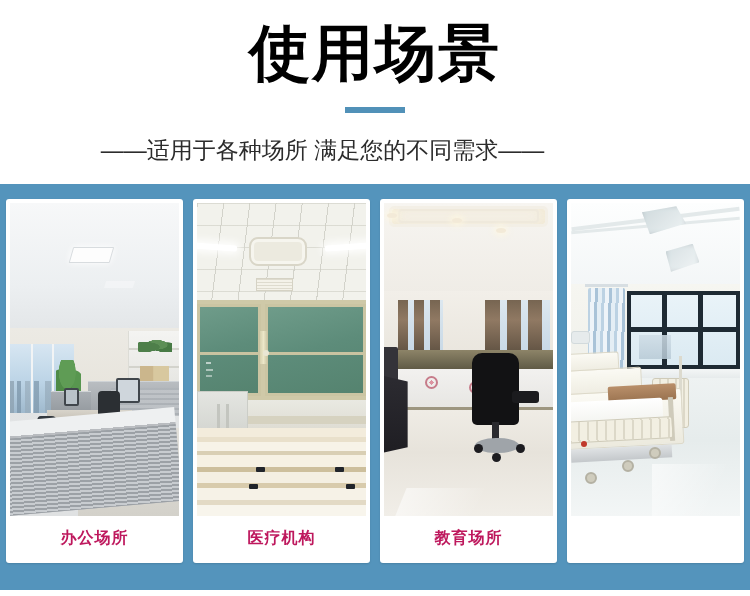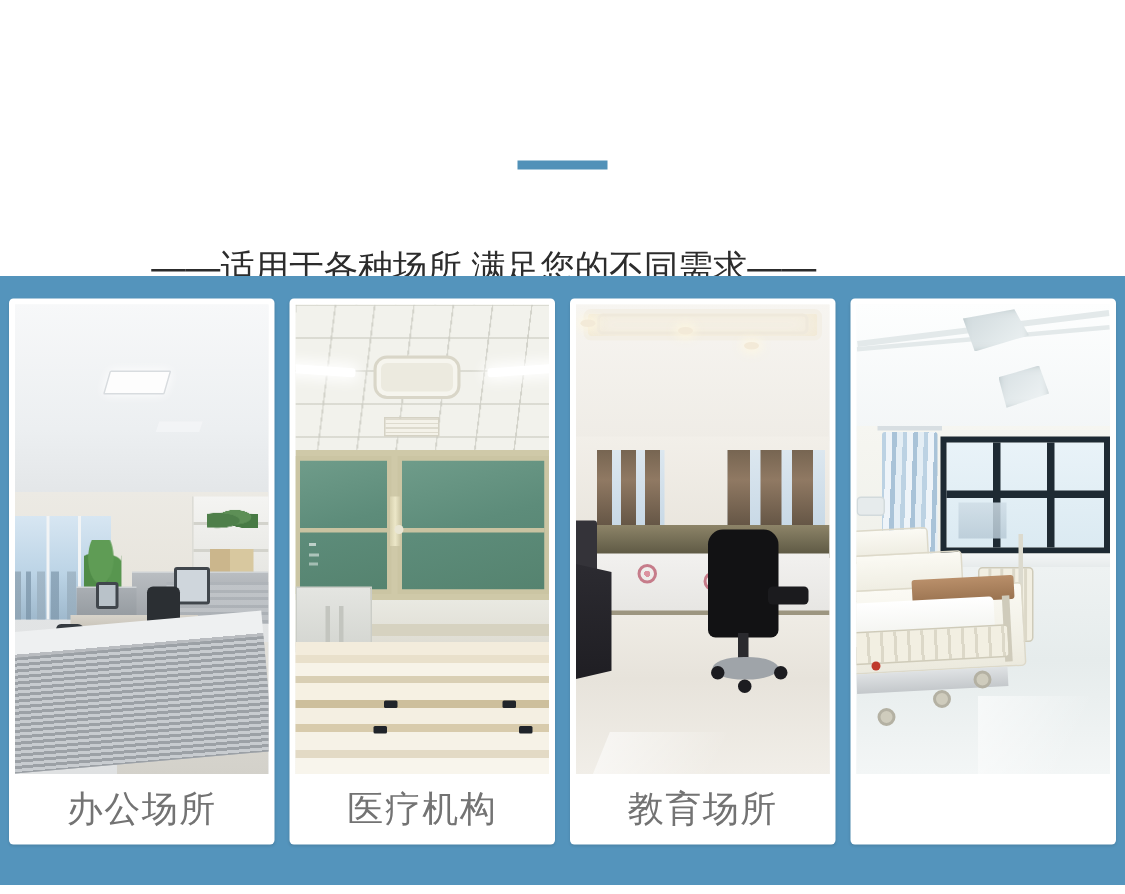--- a/index.html
+++ b/index.html
@@ -24,21 +24,20 @@
   .title-rule {
     position:absolute; left:345px; top:107px;
     width:60px; height:6px; background:#5191b8;
   }
   .page-subtitle {
     position:absolute; left:0; top:134px; width:645px;
     text-align:center;
     font-size:23px; line-height:32px;
     font-weight:normal; color:#2c2c2c;
     letter-spacing:0px;
-    margin-top:28px;
   }
 
   
   .band {
     position:absolute; left:0; top:184px; width:750px; height:406px;
     background:#5494bc;
   }
 
   
   .cards {
@@ -58,22 +57,22 @@
   }
   .card-photo {
     position:relative;
     width:100%; height:313px;
     overflow:hidden;
     background:#c9ccce;
   }
   .card-label {
     flex:1 1 auto;
     display:flex; align-items:center; justify-content:center;
-    font-size:24px; color:#737373; letter-spacing:1px;
-    font-weight:normal;
+    font-size:16px; color:#be185d; letter-spacing:1px;
+    font-weight:bold;
     padding-bottom:2px;
   }
 
   
   .ph-office { background:linear-gradient(#f3f4f5 0%,#eceeef 34%,#e4e6e7 36%,#dfe1e2 100%); }
   .of-ceiling {
     position:absolute; left:0; top:0; width:100%; height:41%;
     background:linear-gradient(180deg,#f7f8f9 0%,#eceff1 65%,#e3e6e8 100%);
   }
   .of-panel {
@@ -470,20 +469,21 @@
     position:absolute; left:64%; top:49%; width:3px; height:22%;
     background:#dcdace;
   }
 </style>
 </head>
 <body>
 
 <div class="page">
 
   <div class="header">
+    <div class="page-title">使用场景</div>
     <div class="title-rule"></div>
     <div class="page-subtitle">——适用于各种场所 满足您的不同需求——</div>
   </div>
 
   <div class="band"></div>
 
   <div class="cards">
 
     <div class="card">
       <div class="card-photo ph-office">

